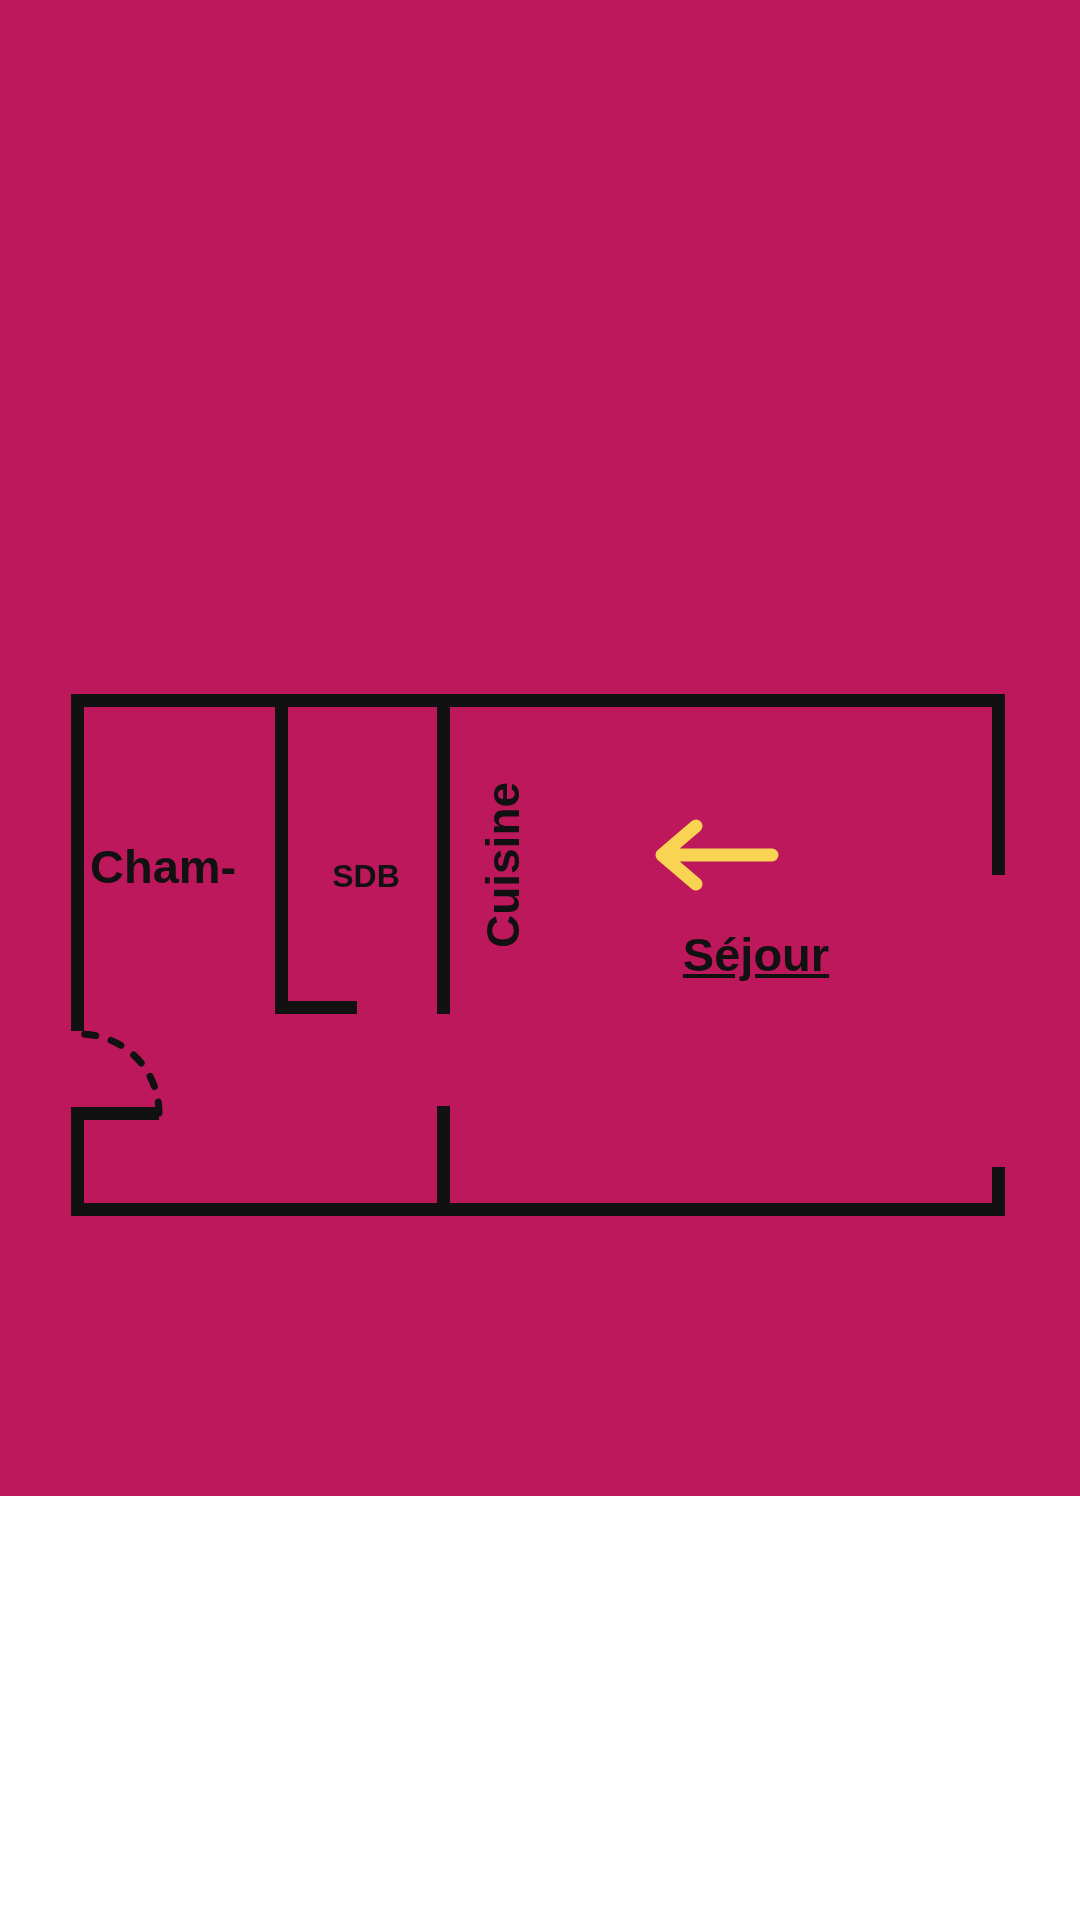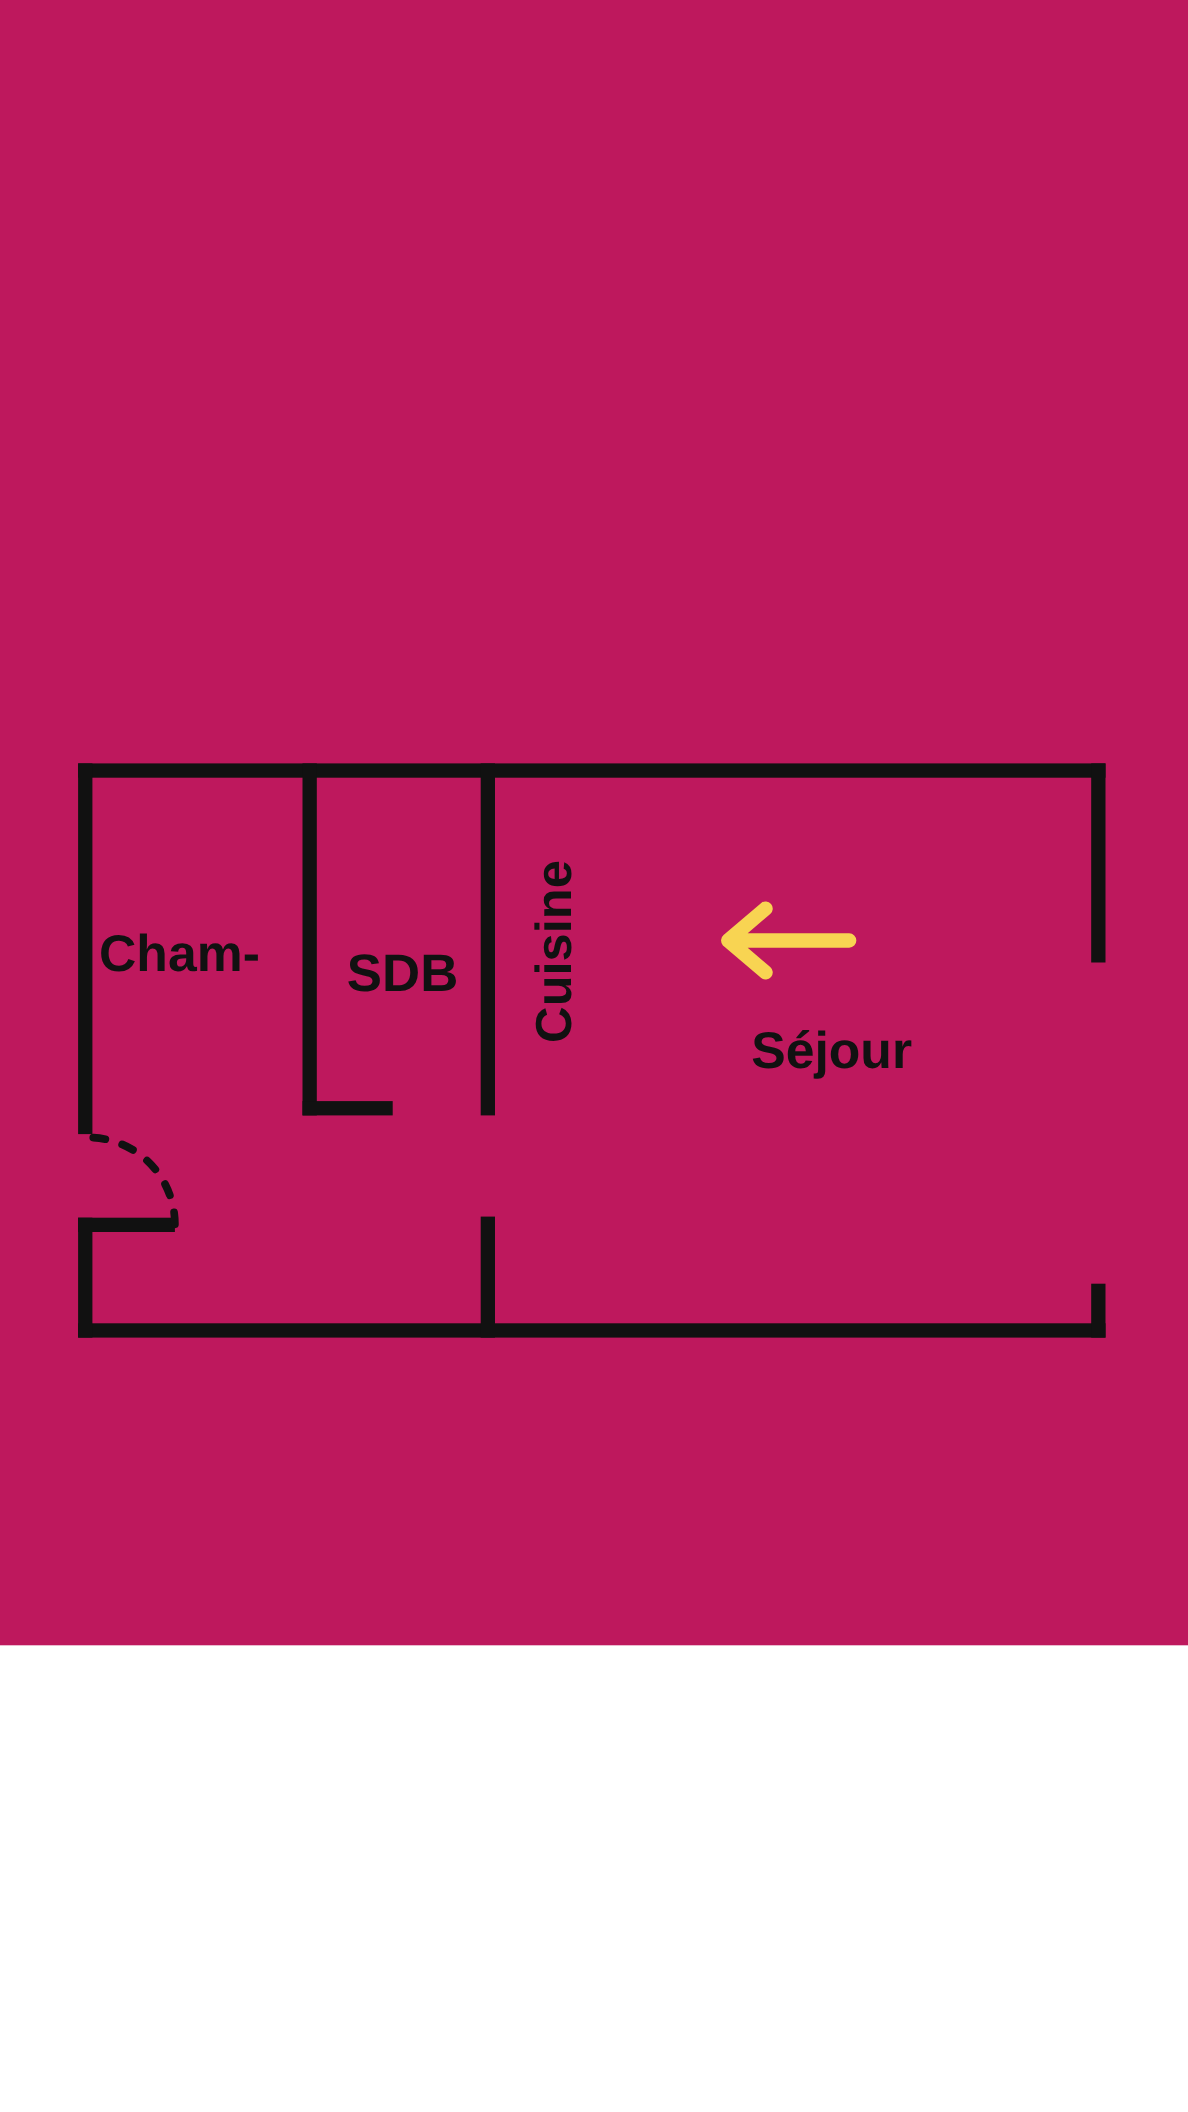--- a/index.html
+++ b/index.html
@@ -30,37 +30,38 @@
     left: 90px;
     top: 836px;
     font-size: 47px;
     line-height: 62px;
   }
   .label-sdb {
     left: 302px;
     top: 858px;
     width: 128px;
     text-align: center;
-    font-size: 48px;
+    font-size: 32px;
   }
   .label-cuisine {
     left: 392px;
     top: 839px;
     width: 220px;
     height: 52px;
     text-align: center;
     font-size: 46px;
     transform: rotate(-90deg);
   }
   .label-sejour {
     left: 636px;
     top: 927px;
     width: 240px;
     text-align: center;
     font-size: 47px;
+    text-decoration: underline;
   }
 </style>
 </head>
 <body>
 
 <div class="canvas">
 
   <svg class="plan-svg" width="1080" height="1920" viewBox="0 0 1080 1920">
 
     <rect x="71" y="694" width="934" height="13" fill="#111111"></rect>

